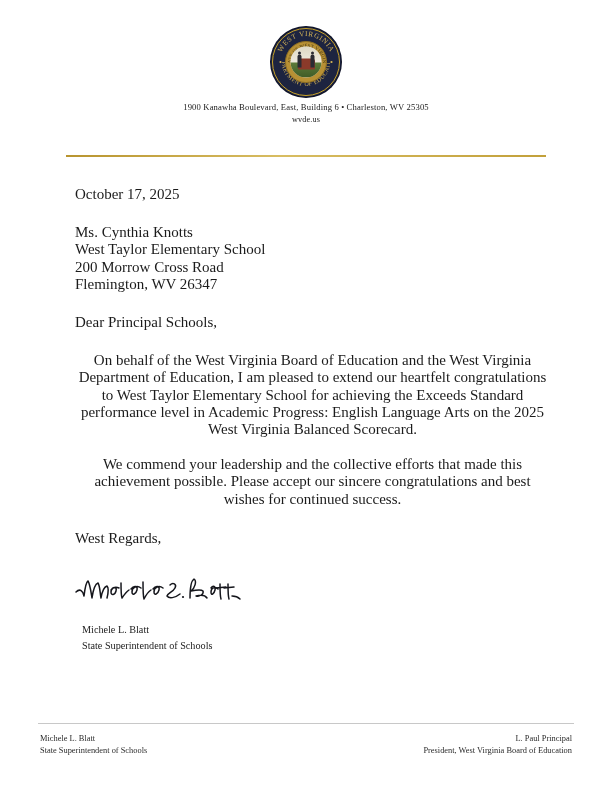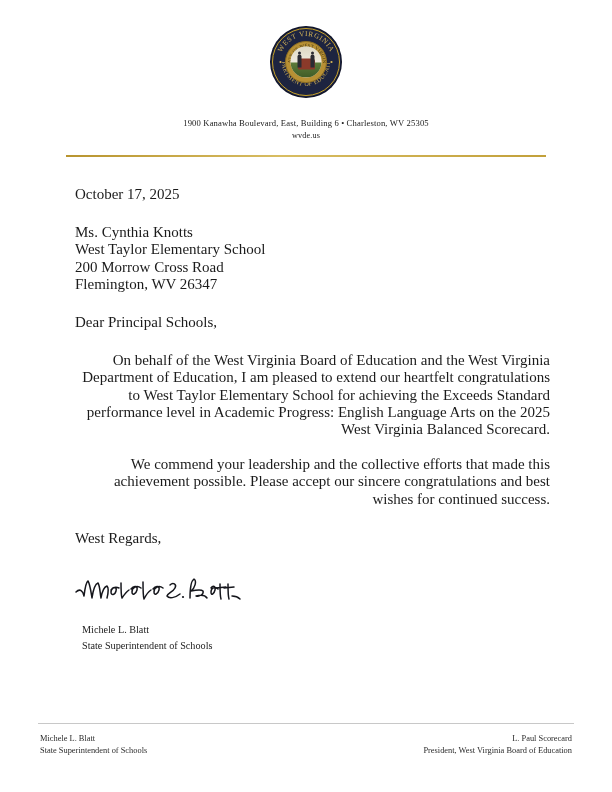--- a/index.html
+++ b/index.html
@@ -112,21 +112,21 @@
     height: 3px;
     border-radius: 50%;
     background: #2b2b33;
   }
 
   
   .org-address {
     position: absolute;
     left: 0;
     right: 0;
-    top: 118px;
+    top: 102px;
     text-align: center;
     font-size: 8.6px;
     letter-spacing: 0.15px;
     color: #1b1b1b;
   }
   .org-address .line2 {
     margin-top: 3px;
     font-size: 8.2px;
   }
 
@@ -145,21 +145,21 @@
     left: 75px;
     right: 62px;
     top: 186px;
     font-size: 15px;
     line-height: 17.2px;
   }
   .date-line { margin-bottom: 21px; }
   .recipient div { }
   .recipient { margin-bottom: 21px; }
   .salutation { margin-bottom: 21px; }
-  .para { margin-bottom: 18px; text-align: right; }
+  .para { margin-bottom: 18px; text-align: center; }
   .para:last-child { margin-bottom: 0; }
   .closing { margin-top: 22px; }
 
   
   .signature {
     position: absolute;
     left: 74px;
     top: 574px;
     width: 170px;
     height: 34px;
@@ -289,18 +289,18 @@
     <div>State Superintendent of Schools</div>
   </div>
 
   <div class="footer-rule"></div>
   <div class="footer">
     <div class="left">
       <div>Michele L. Blatt</div>
       <div>State Superintendent of Schools</div>
     </div>
     <div class="right">
-      <div>L. Paul Scorecard</div>
+      <div>L. Paul Principal</div>
       <div>President, West Virginia Board of Education</div>
     </div>
   </div>
 
 </div>
 
 </body></html>

